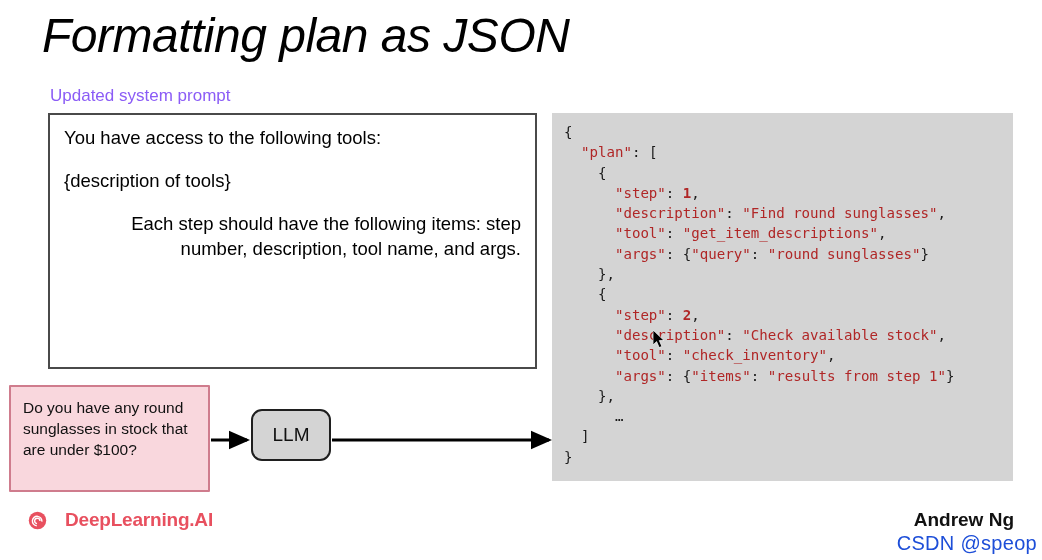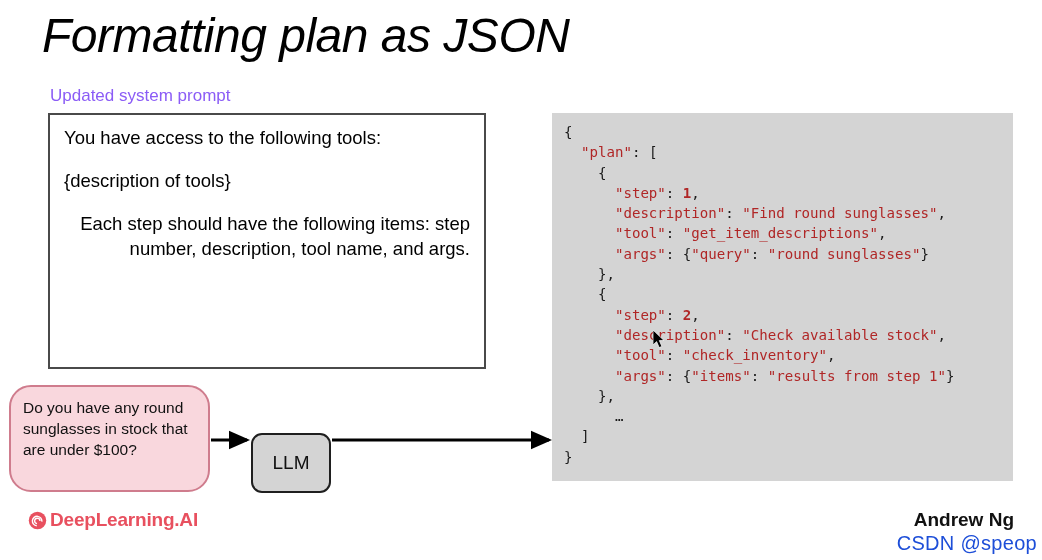--- a/index.html
+++ b/index.html
@@ -38,21 +38,21 @@
     font-weight: 400;
     color: #8b5cf6;
     white-space: nowrap;
   }
 
   
   .prompt-box {
     position: absolute;
     left: 48px;
     top: 113px;
-    width: 438px;
+    width: 489px;
     height: 256px;
     box-sizing: border-box;
     border: 2px solid #4a4a4a;
     background: #ffffff;
     padding: 10px 14px 0 14px;
   }
   .prompt-line {
     font-size: 18.5px;
     line-height: 25px;
     color: #000000;
@@ -105,45 +105,44 @@
   
   .user-bubble {
     position: absolute;
     left: 9px;
     top: 385px;
     width: 201px;
     height: 107px;
     box-sizing: border-box;
     background: #f9d7dd;
     border: 2px solid #cf7c8d;
-    border-radius: 22px;
+    border-radius: 1px;
     padding: 10px 12px;
   }
   .user-bubble-text {
     font-size: 15.5px;
     line-height: 21px;
     color: #111111;
     white-space: pre-line;
   }
 
   
   .llm-box {
     position: absolute;
     left: 251px;
     top: 409px;
     width: 80px;
-    height: 60px;
+    height: 52px;
     box-sizing: border-box;
     background: #d4d4d4;
     border: 2px solid #1f1f1f;
     border-radius: 11px;
     display: flex;
     align-items: center;
     justify-content: center;
-    margin-top: 24px;
   }
   .llm-label {
     font-size: 19px;
     color: #111111;
     font-weight: 400;
   }
 
   
   .arrow-svg {
     position: absolute;
@@ -154,21 +153,21 @@
     pointer-events: none;
   }
 
   
   .footer-logo {
     position: absolute;
     left: 28px;
     top: 509px;
     display: flex;
     align-items: center;
-    gap: 3px;
+    gap: 18px;
   }
   .logo-mark {
     width: 19px;
     height: 19px;
     flex: 0 0 auto;
   }
   .logo-text {
     font-size: 19px;
     font-weight: bold;
     color: #e8505f;

